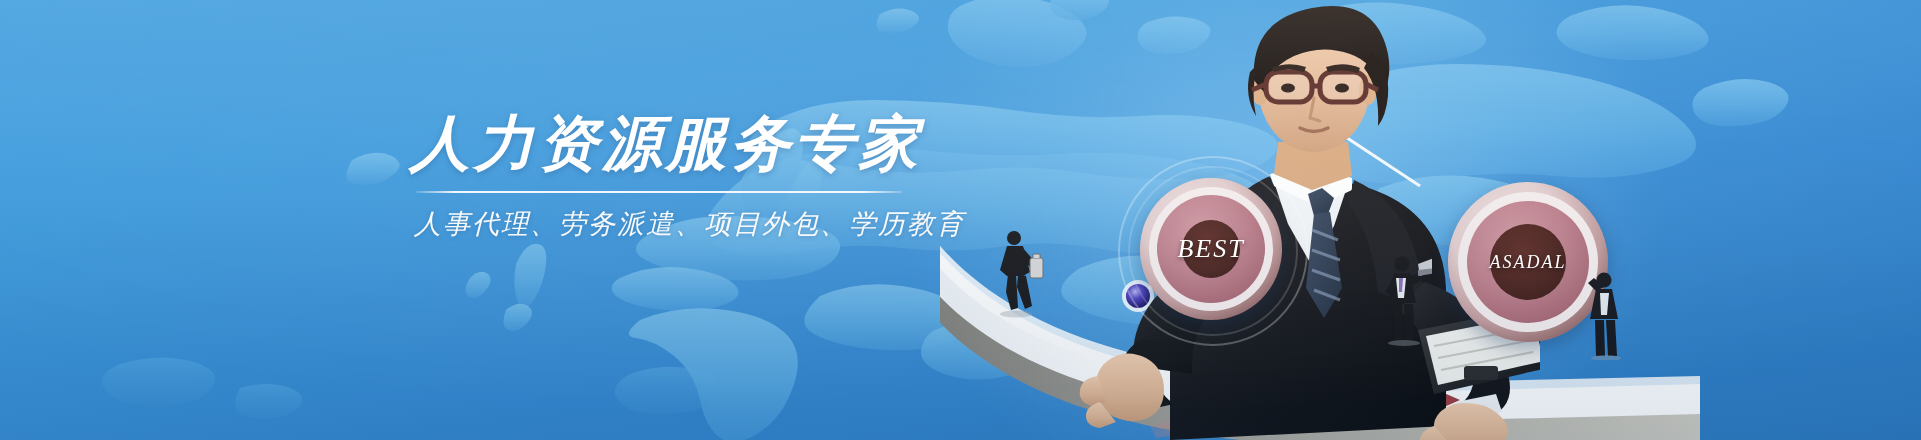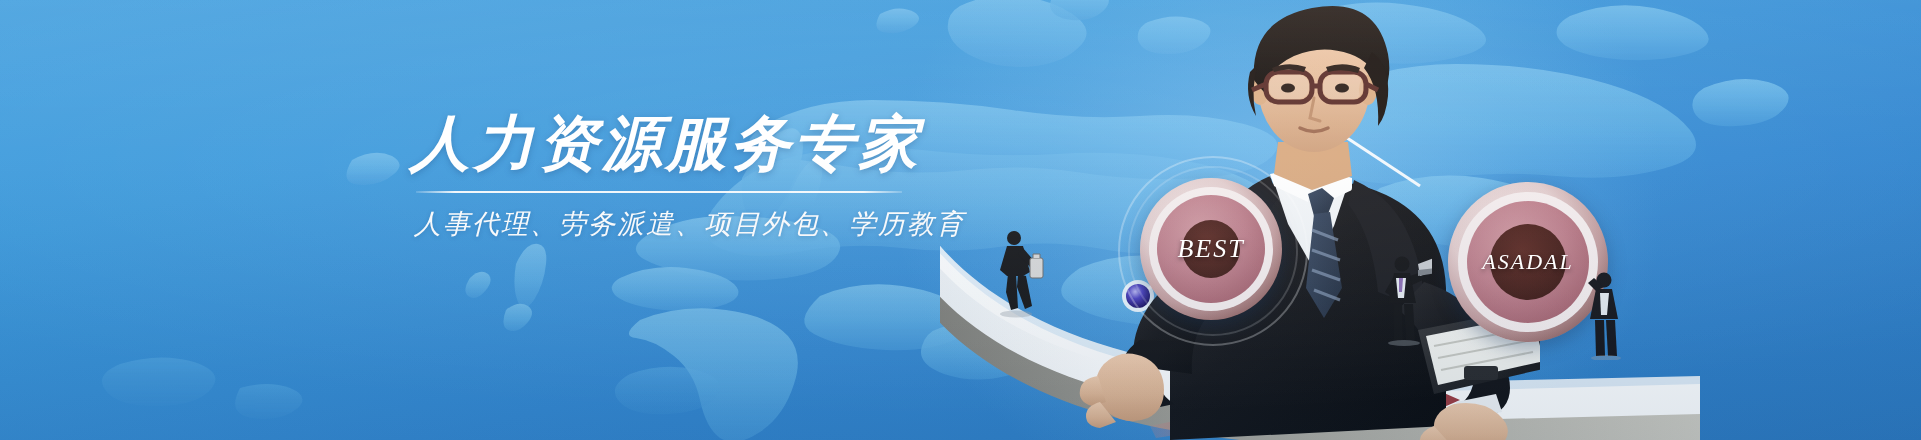--- a/index.html
+++ b/index.html
@@ -134,21 +134,21 @@
   #badge-best { left: 1140px; top: 178px; width: 142px; height: 142px; }
   #badge-best .ring-white { inset: 9px; }
   #badge-best .ring-rose  { inset: 17px; }
   #badge-best .ring-core  { inset: 42px; }
   #badge-best .badge-label { font-size: 26px; }
 
   #badge-asadal { left: 1448px; top: 182px; width: 160px; height: 160px; }
   #badge-asadal .ring-white { inset: 10px; }
   #badge-asadal .ring-rose  { inset: 19px; }
   #badge-asadal .ring-core  { inset: 42px; }
-  #badge-asadal .badge-label { font-size: 22px; }
+  #badge-asadal .badge-label { font-size: 18px; }
 
   .badge-halo {
     position: absolute;
     border-radius: 50%;
     border: 2px solid rgba(255,255,255,0.30);
     pointer-events: none;
   }
   #halo-best-1 { left: 1118px; top: 156px; width: 186px; height: 186px; }
   #halo-best-2 { left: 1128px; top: 166px; width: 166px; height: 166px; border-color: rgba(255,255,255,0.18); }
 

